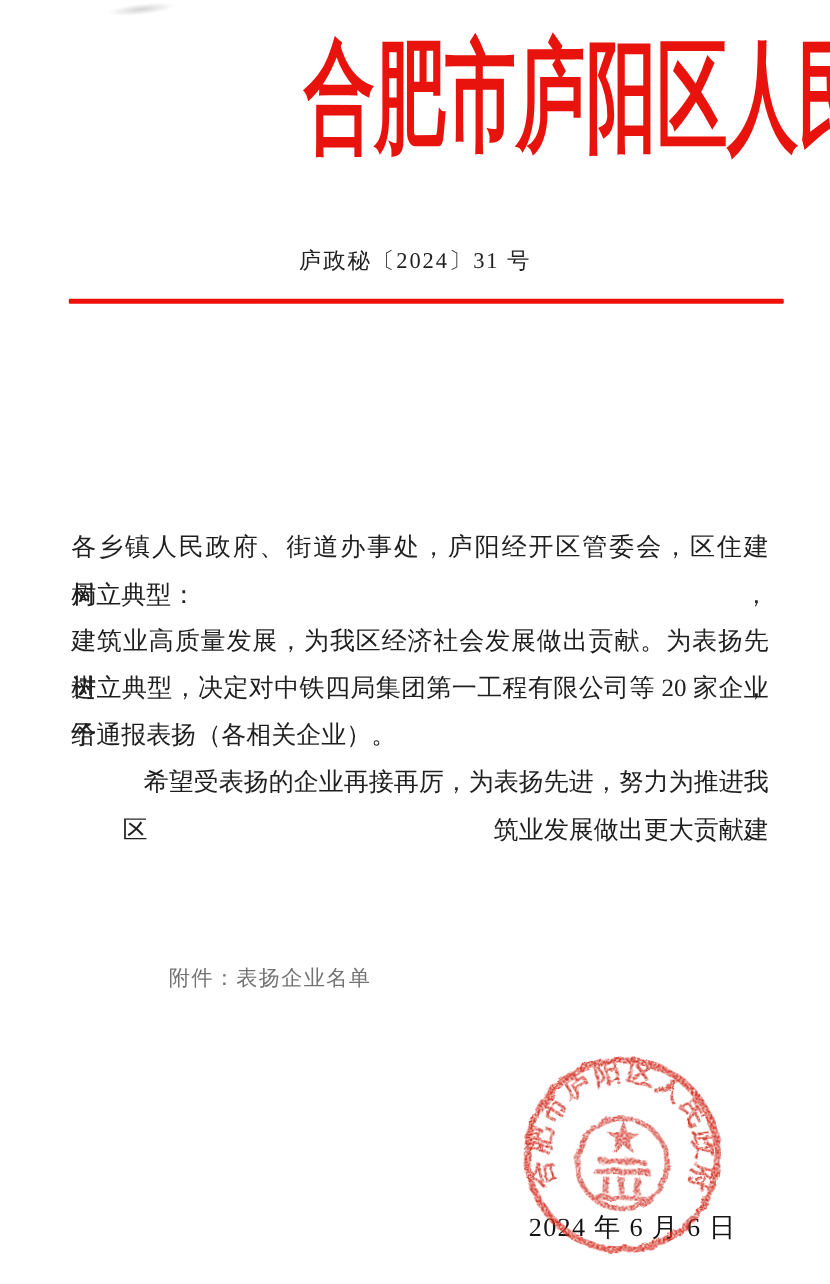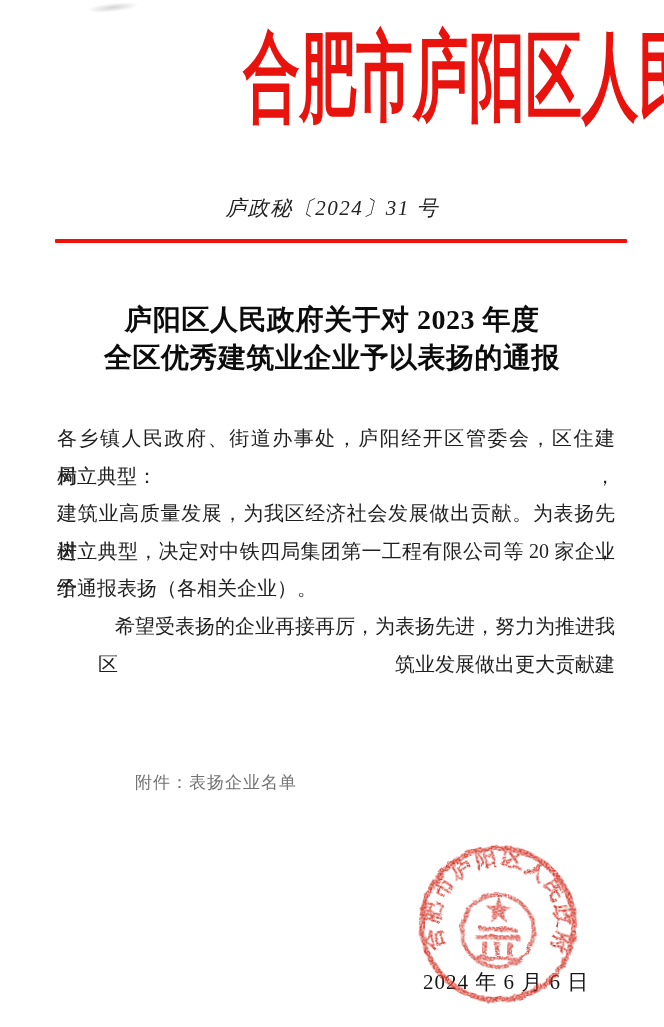--- a/index.html
+++ b/index.html
@@ -26,23 +26,22 @@
     font-size:97px;line-height:104px;font-weight:bold;
     color:#e8130d;
     transform:scaleX(0.582);
     transform-origin:50% 50%;
     letter-spacing:0px;
     white-space:nowrap;
   }
   .docnum{
     position:absolute;top:195px;left:0;width:100%;
     text-align:center;
-    font-size:21px;line-height:26px;letter-spacing:1.5px;
+    font-size:18px;line-height:26px;letter-spacing:1.5px;
     color:#222;
-    font-style:italic;
   }
   .redline{
     position:absolute;left:55px;top:239px;width:572px;height:4px;
     border-radius:1px;
   }
   .doc-title{
     position:absolute;top:301px;left:0;width:100%;
     text-align:center;font-weight:bold;color:#0c0c0c;
     font-size:28px;line-height:38px;letter-spacing:.5px;
   }
@@ -76,24 +75,20 @@
   <div class="smudge"></div>
 
   <div class="letterhead">
     <span>合肥市庐阳区人民政府文件</span>
   </div>
 
   <div class="docnum">庐政秘〔2024〕31 号</div>
 
   <div class="redline" style="background:#ee1009;"></div>
 
-  <div class="doc-title">
-    <div>庐阳区人民政府关于对 2023 年度</div>
-    <div>全区优秀建筑业企业予以表扬的通报</div>
-  </div>
 
   <div class="body-text">
     <div class="bline j">各乡镇人民政府、街道办事处，庐阳经开区管委会，区住建局，</div>
     <div class="bline">树立典型：</div>
     <div class="bline j">建筑业高质量发展，为我区经济社会发展做出贡献。为表扬先进，</div>
     <div class="bline j">树立典型，决定对中铁四局集团第一工程有限公司等 20 家企业给</div>
     <div class="bline">予通报表扬（各相关企业）。</div>
     <div class="bline j indent">希望受表扬的企业再接再厉，为表扬先进，努力为推进我区建</div>
     <div class="bline indent">筑业发展做出更大贡献。</div>
   </div>

